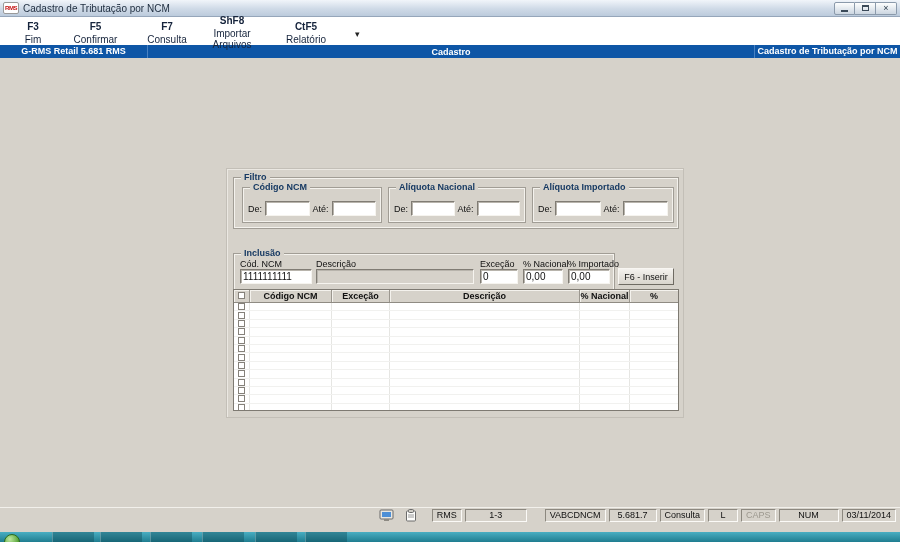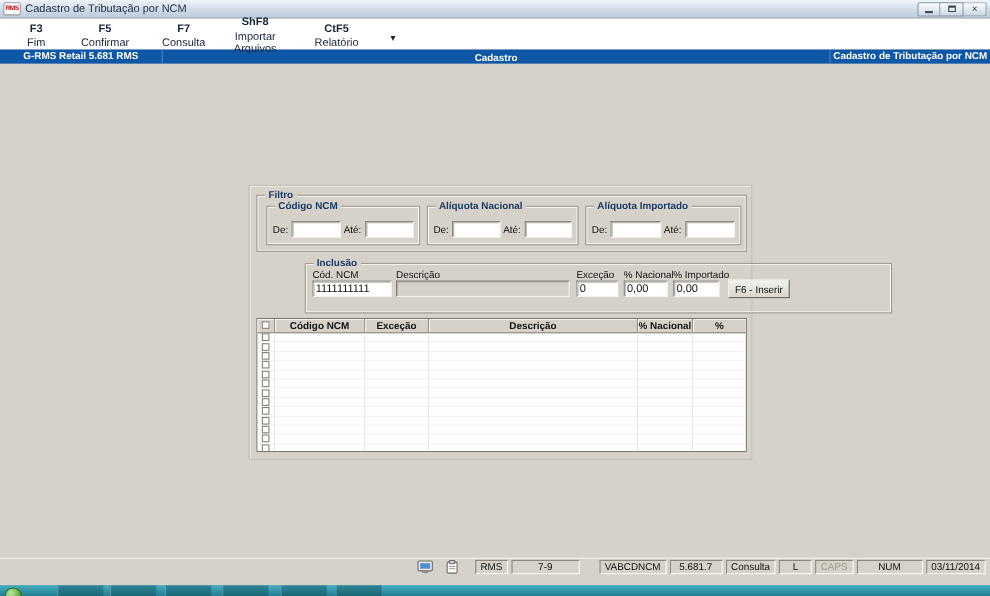--- a/index.html
+++ b/index.html
@@ -183,21 +183,21 @@
           <span class="gb-title">Alíquota Importado</span>
           <div class="fg-row">
             <span class="lbl">De:</span>
             <input class="sunken" value="" style="">
             <span class="lbl">Até:</span>
             <input class="sunken" value="" style="">
           </div>
         </div>
       </div>
 
-      <div class="groupbox" style="left:6px; top:70px; width:534px; height:46px;margin-left:44px;">
+      <div class="groupbox" style="left:6px; top:84px; width:382px; height:46px;">
         <span class="gb-title">Inclusão</span>
 
         <span class="lbl inc-lbl" style="left:6px;">Cód. NCM</span>
         <span class="lbl inc-lbl" style="left:82px;">Descrição</span>
         <span class="lbl inc-lbl" style="left:246px;">Exceção</span>
         <span class="lbl inc-lbl" style="left:289px;">% Nacional</span>
         <span class="lbl inc-lbl" style="left:334px;">% Importado</span>
 
         <input class="sunken inc-inp" style="left: 6px; width: 72px;" value="1111111111">
         <input class="sunken inc-inp disabled" style="left: 82px; width: 158px;" readonly="" value="">
@@ -367,21 +367,21 @@
       <span class="sb-icon">
         <svg width="12" height="13" viewBox="0 0 12 13">
           <rect x="1.5" y="2" width="9" height="10" rx="1" fill="#fdfdfb" stroke="#6b6b6b"></rect>
           <rect x="3.5" y="0.5" width="5" height="3" rx="1" fill="#cfcdc6" stroke="#6b6b6b"></rect>
           <line x1="3" y1="6" x2="9" y2="6" stroke="#9a9a9a"></line>
           <line x1="3" y1="8" x2="9" y2="8" stroke="#9a9a9a"></line>
         </svg>
       </span>
     </span>
     <span class="sb-cell">RMS</span>
-    <span class="sb-cell">7-9</span>
+    <span class="sb-cell">1-3</span>
     <span class="sb-cell">VABCDNCM</span>
     <span class="sb-cell">5.681.7</span>
     <span class="sb-cell">Consulta</span>
     <span class="sb-cell">L</span>
     <span class="sb-cell disabled">CAPS</span>
     <span class="sb-cell">NUM</span>
     <span class="sb-cell">03/11/2014</span>
   </div>
 
 </div>

